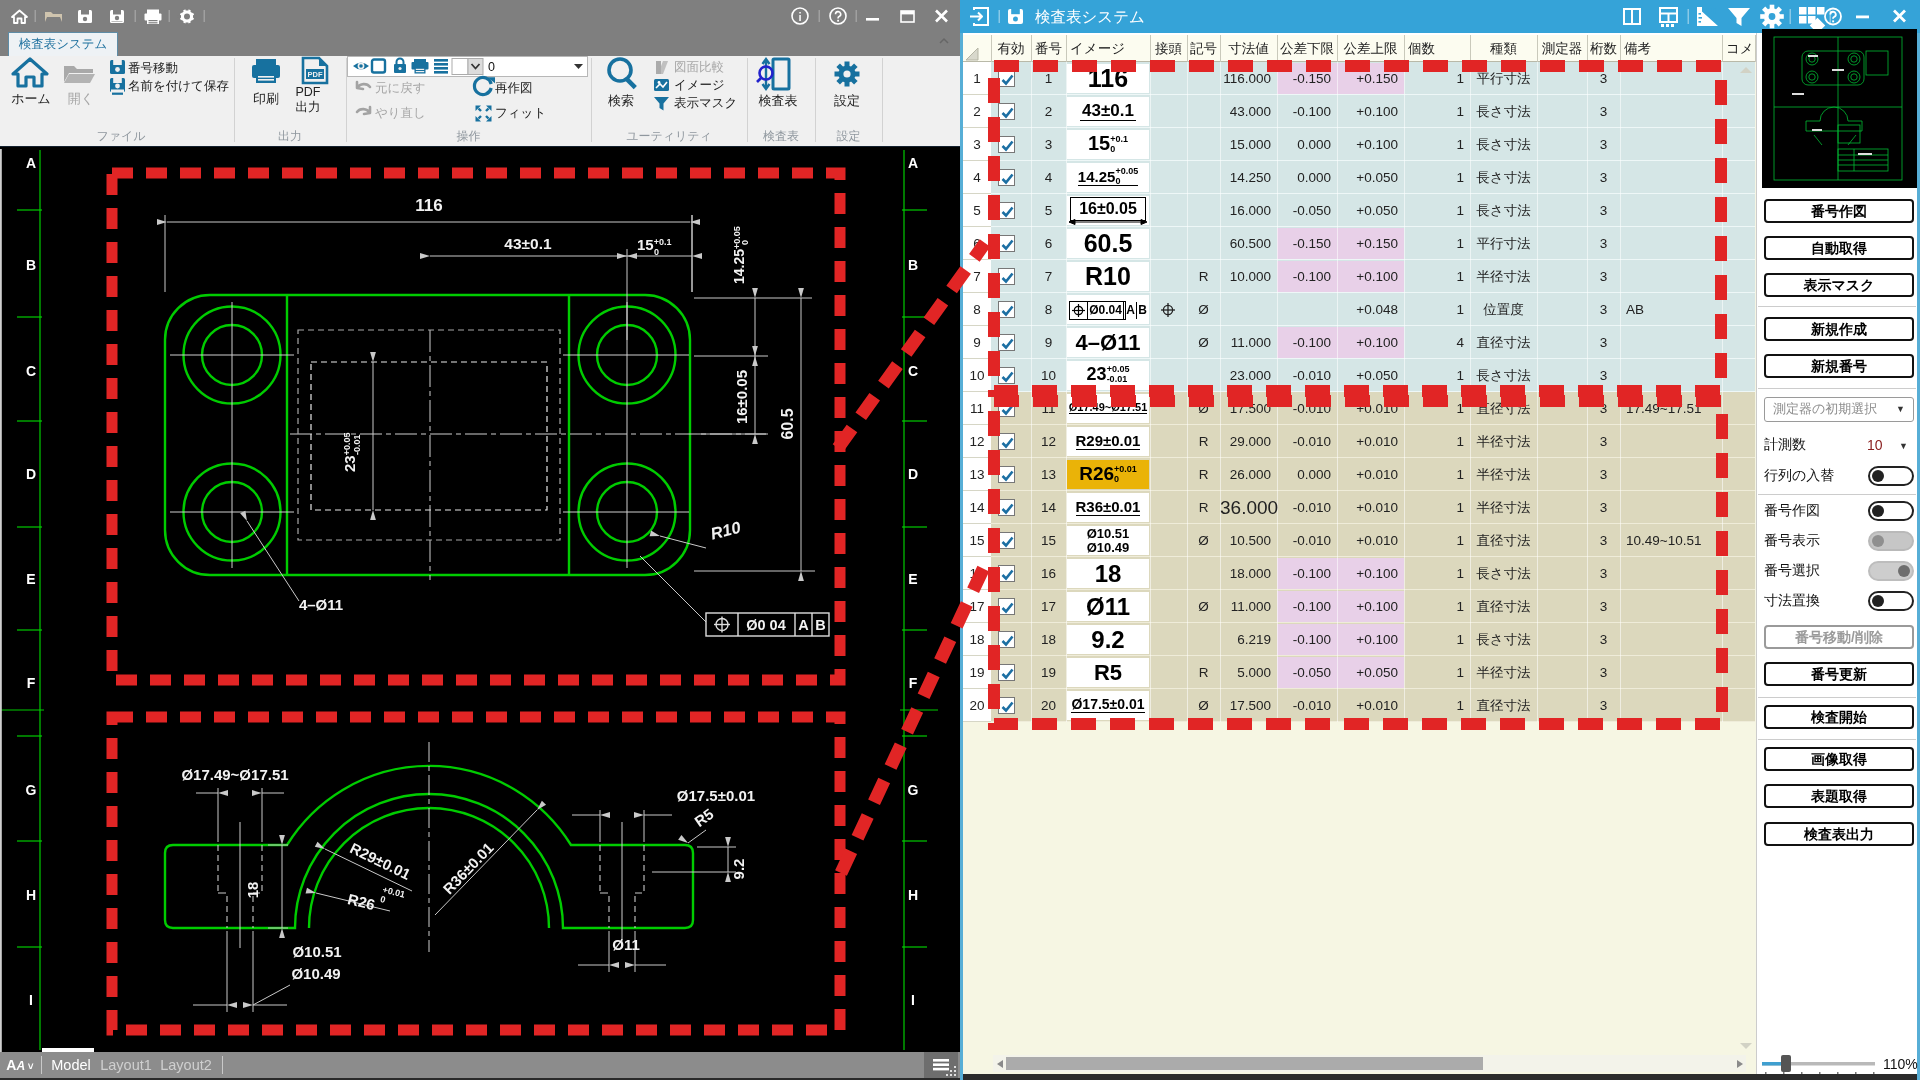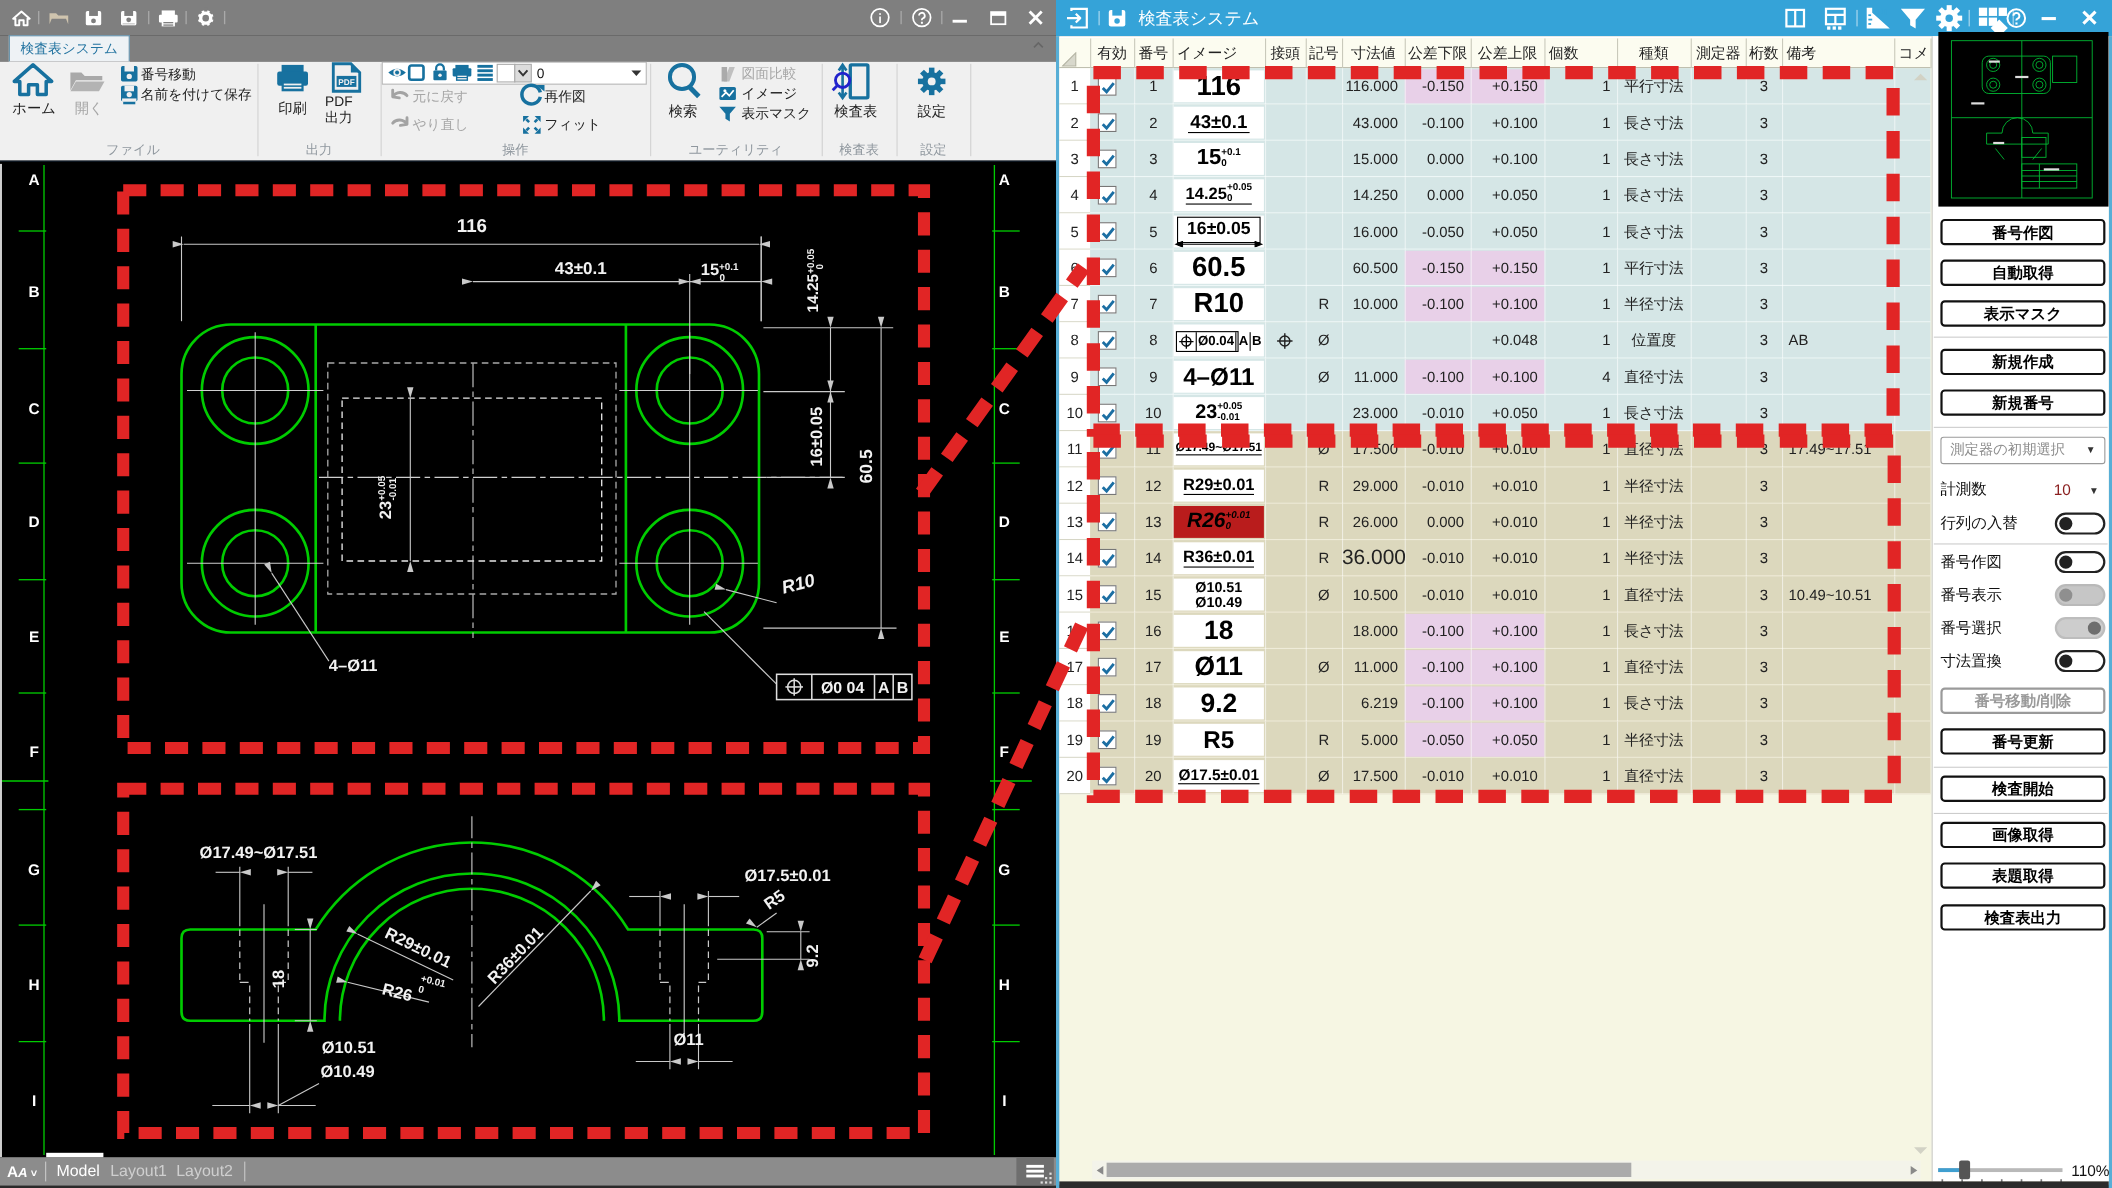--- a/index.html
+++ b/index.html
@@ -924,21 +924,21 @@
 <div class="a" style="left:1220px;top:458px;width:1px;height:33px;background:rgba(255,255,255,.55)"></div>
 <div class="a" style="left:1277px;top:458px;width:1px;height:33px;background:rgba(255,255,255,.55)"></div>
 <div class="a" style="left:1337px;top:458px;width:1px;height:33px;background:rgba(255,255,255,.55)"></div>
 <div class="a" style="left:1404px;top:458px;width:1px;height:33px;background:rgba(255,255,255,.55)"></div>
 <div class="a" style="left:1470px;top:458px;width:1px;height:33px;background:rgba(255,255,255,.55)"></div>
 <div class="a" style="left:1537px;top:458px;width:1px;height:33px;background:rgba(255,255,255,.55)"></div>
 <div class="a" style="left:1587px;top:458px;width:1px;height:33px;background:rgba(255,255,255,.55)"></div>
 <div class="a" style="left:1620px;top:458px;width:1px;height:33px;background:rgba(255,255,255,.55)"></div>
 <div class="a" style="left:1722px;top:458px;width:1px;height:33px;background:rgba(255,255,255,.55)"></div>
 <div class="a" style="left:1031px;top:458px;width:35px;height:33px;font-size:13.5px;color:#222;text-align:center;line-height:33px">13</div>
-<div class="a" style="left:1067px;top:460px;width:82px;height:29px;background:#b91c1c;color:#000;overflow:hidden;font-style:italic;">
+<div class="a" style="left:1067px;top:460px;width:82px;height:29px;background:#eab308;color:#000;overflow:hidden;">
     <div style="text-align:center;line-height:27px;white-space:nowrap"><span style=""><span style="font-size:19px;font-weight:bold">R26</span><span style="display:inline-block;vertical-align:-2px;line-height:10px;font-size:9px;font-weight:bold;text-align:left">+0.01<br>0</span></span></div>
   </div>
 <div class="a" style="left:1187px;top:458px;width:33px;height:33px;font-size:13.5px;color:#222;text-align:center;line-height:33px">R</div>
 <div class="a" style="left:1220px;top:458px;width:51px;height:33px;font-size:13.5px;color:#222;text-align:right;line-height:33px">26.000</div>
 <div class="a" style="left:1277px;top:458px;width:54px;height:33px;font-size:13.5px;color:#222;text-align:right;line-height:33px">0.000</div>
 <div class="a" style="left:1337px;top:458px;width:61px;height:33px;font-size:13.5px;color:#222;text-align:right;line-height:33px">+0.010</div>
 <div class="a" style="left:1404px;top:458px;width:60px;height:33px;font-size:13.5px;color:#222;text-align:right;line-height:33px">1</div>
 <div class="a" style="left:1470px;top:458px;width:67px;height:33px;font-size:13.5px;color:#222;text-align:center;line-height:33px">半径寸法</div>
 <div class="a" style="left:1587px;top:458px;width:33px;height:33px;font-size:13.5px;color:#222;text-align:center;line-height:33px">3</div>
 <div class="a" style="left:963px;top:491px;width:28px;height:33px;background:#fff;border-bottom:1px solid #d6d6c6;font-size:13.5px;color:#222;text-align:center;line-height:33px">14</div>

